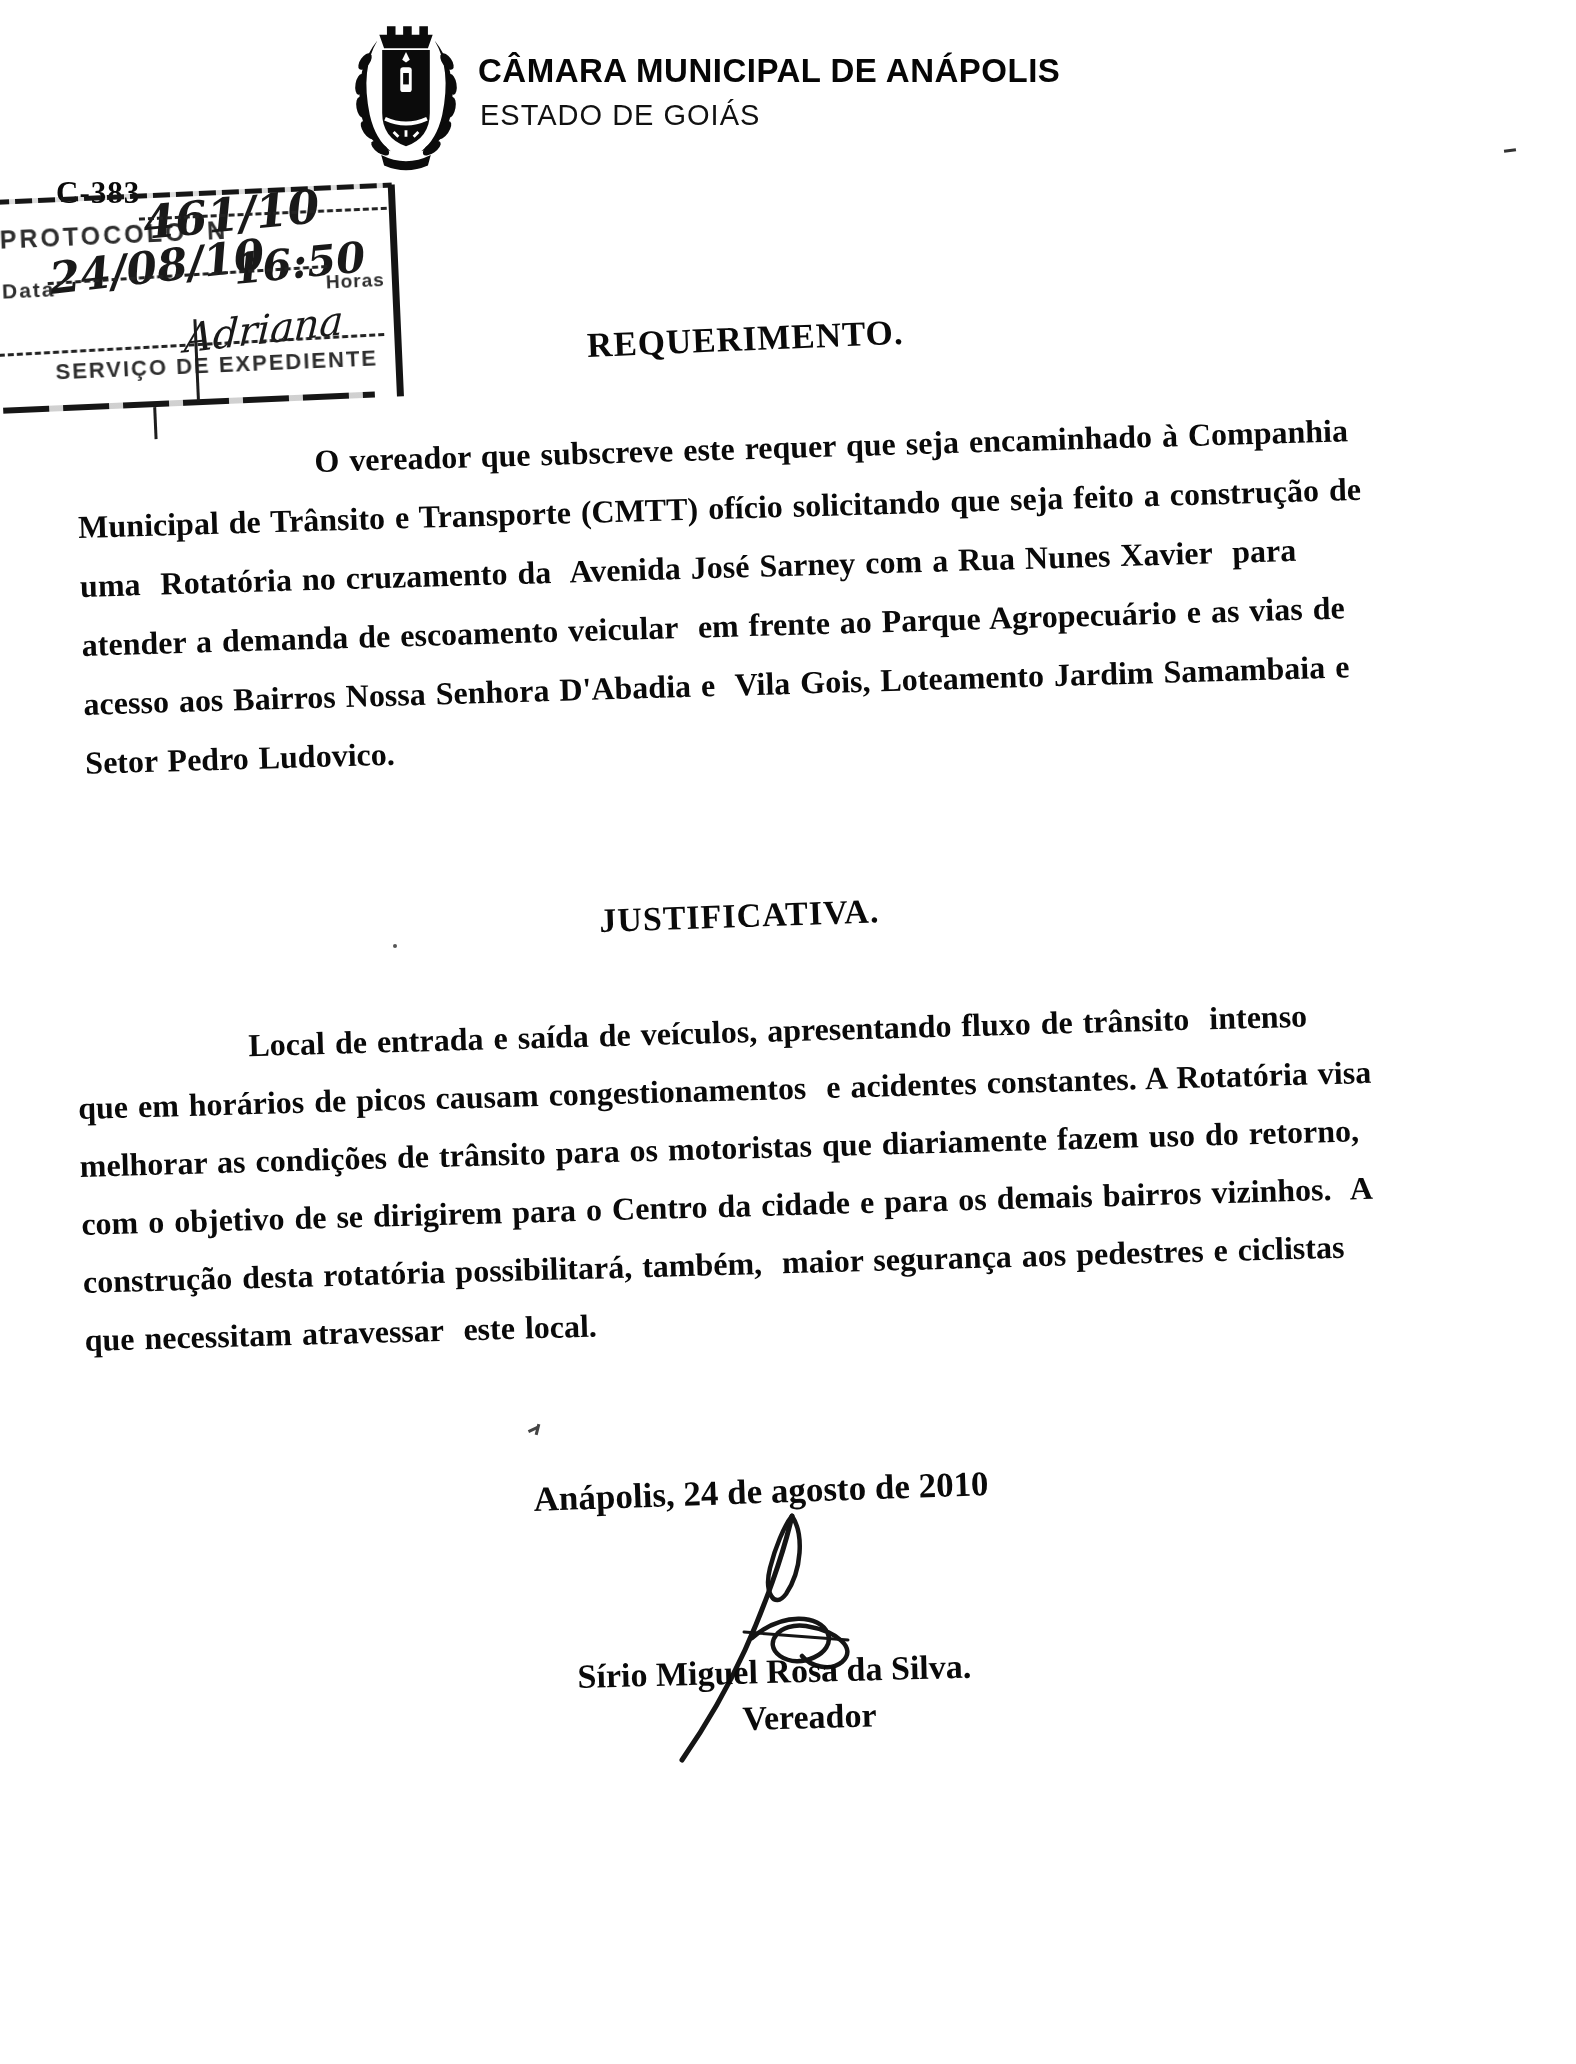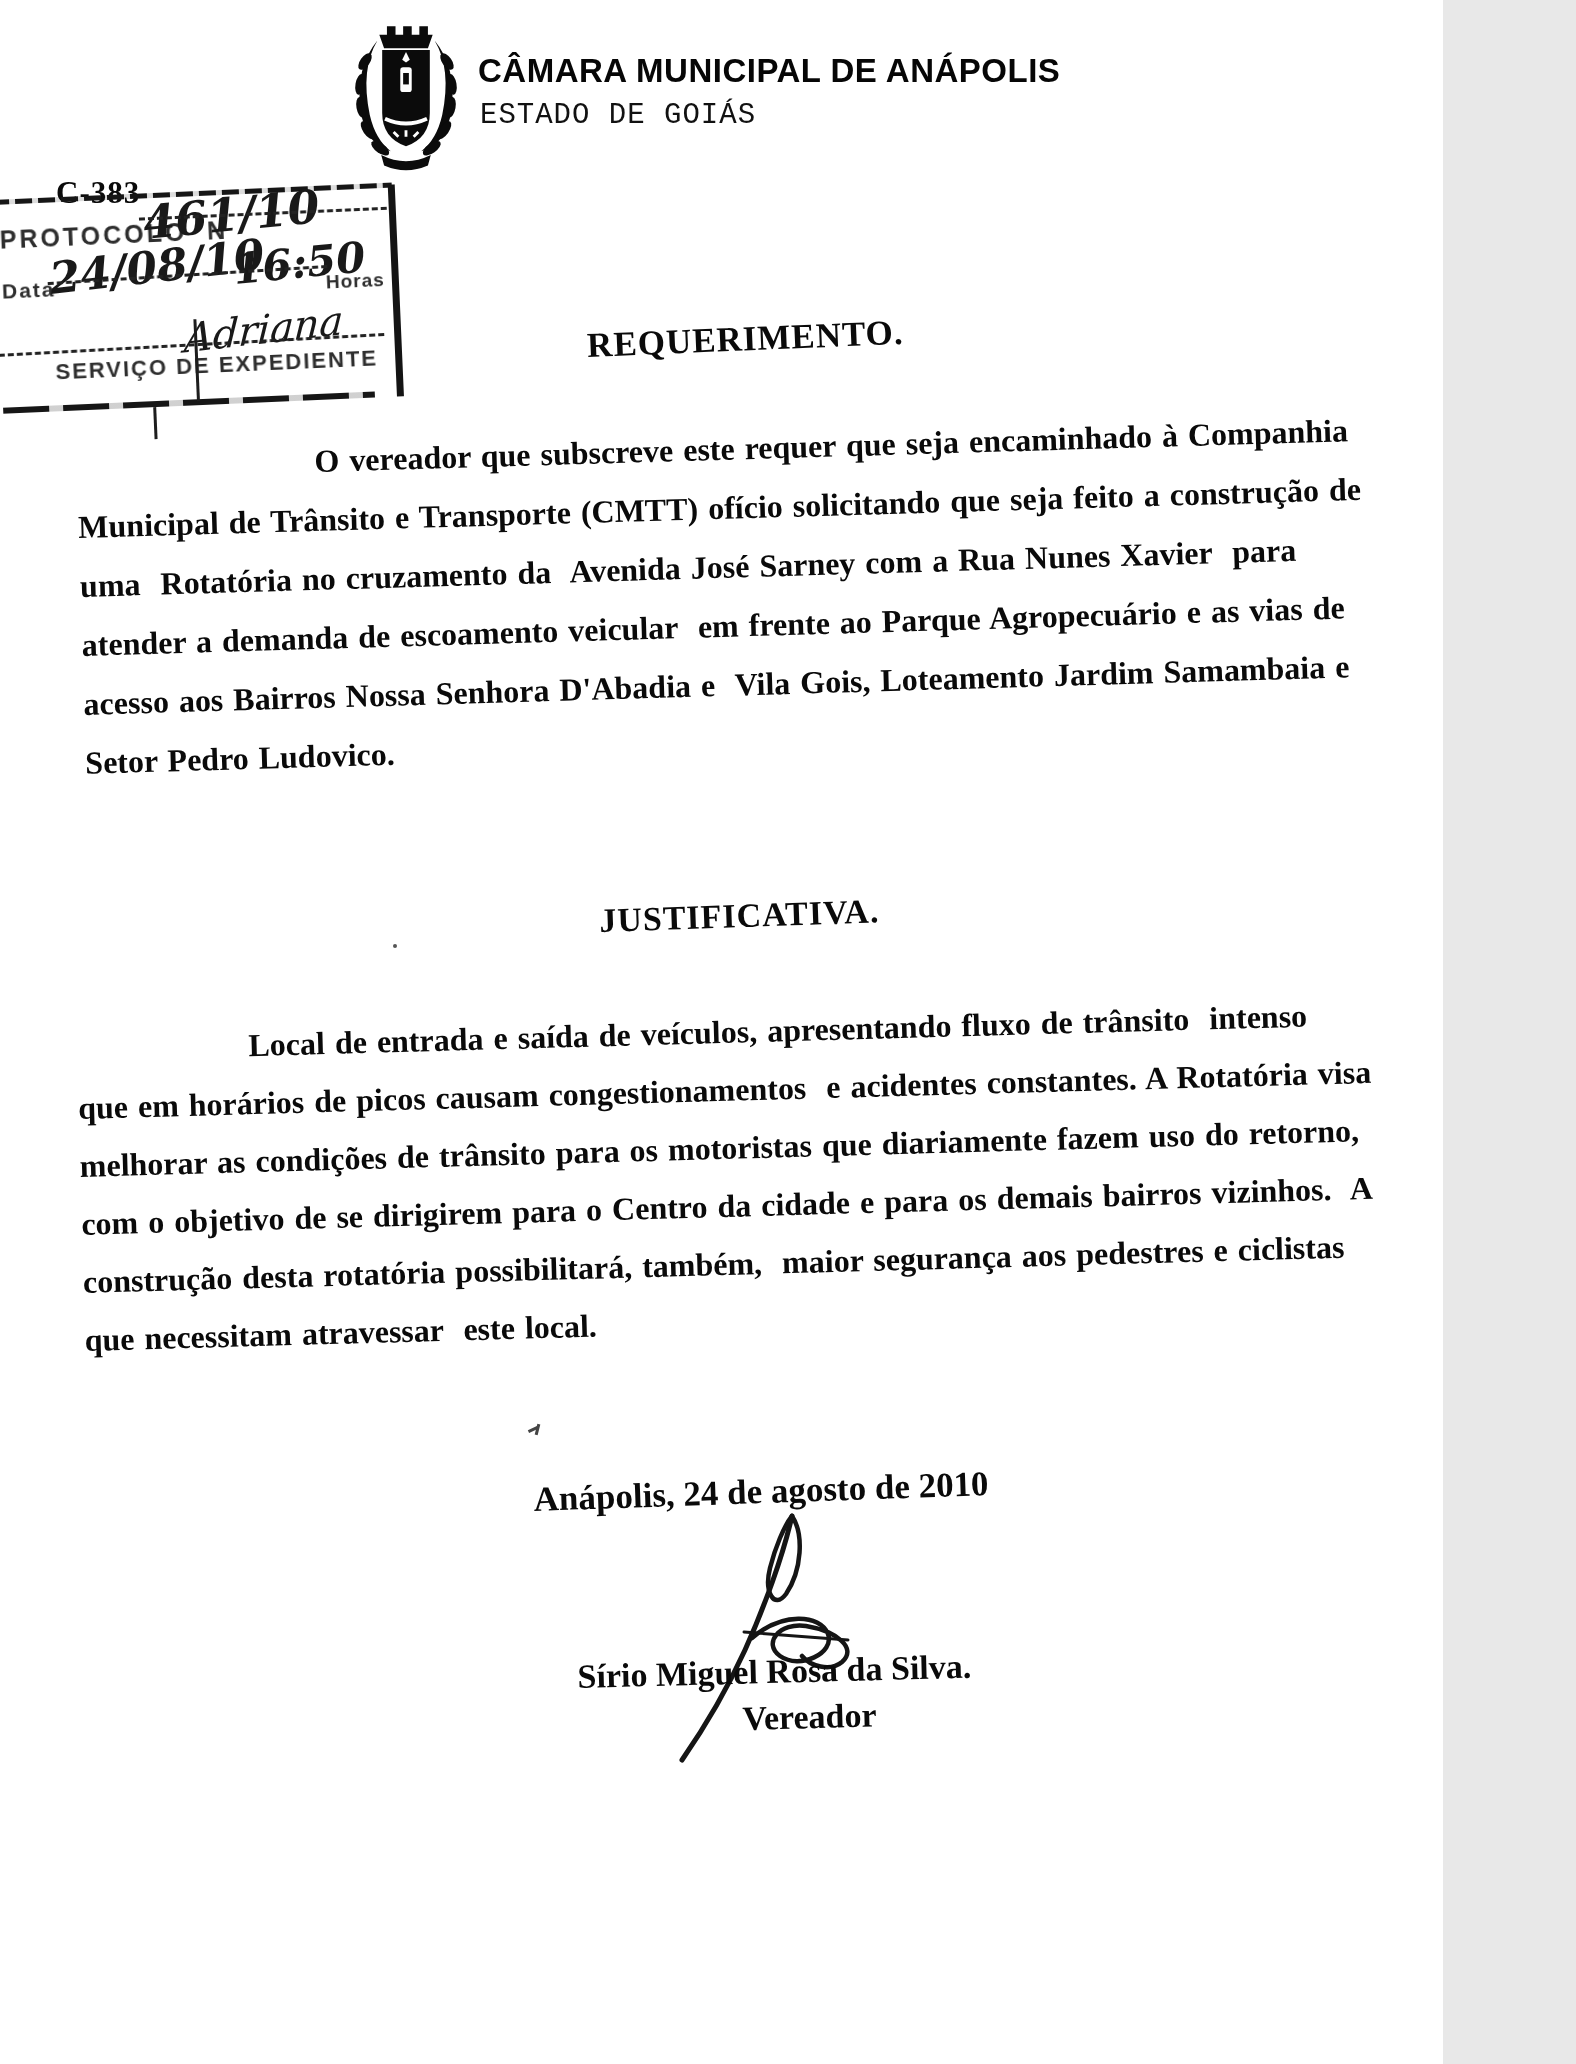--- a/index.html
+++ b/index.html
@@ -1,29 +1,29 @@
 <!DOCTYPE html>
 <html><head>
 <meta charset="utf-8">
 <style>
   html,body{margin:0;padding:0;background:#e8e8e8;}
   .page{
-    position:relative;width:1443px;height:2064px;background:#ffffff;
+    position:relative;width:1576px;height:2064px;background:#ffffff;
     overflow:hidden;font-family:"Liberation Serif","DejaVu Serif",serif;color:#0a0a0a;
   }
   
   .crest{position:absolute;left:348px;top:12px;width:116px;height:162px;}
   .org-name{
     position:absolute;left:478px;top:52px;
     font-family:"Liberation Sans",sans-serif;font-weight:bold;font-size:33px;
     letter-spacing:.5px;white-space:pre;color:#060606;
   }
   .org-state{
     position:absolute;left:480px;top:99px;
-    font-family:Liberation Mono, monospace;font-size:29px;letter-spacing:1px;
+    font-family:Liberation Sans, sans-serif;font-size:29px;letter-spacing:1px;
     color:#111;white-space:pre;
   }
   
   .doc-code{
     position:absolute;left:56px;top:163px;font-weight:bold;font-size:31px;
     letter-spacing:1px;
     margin-top:12px;
   }
   .stamp{
     position:absolute;left:-8px;top:200px;width:412px;height:222px;

